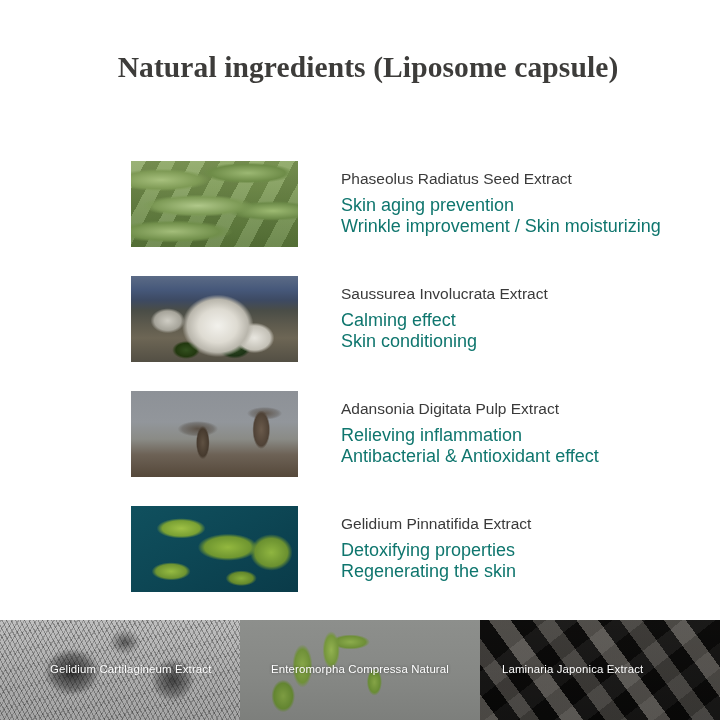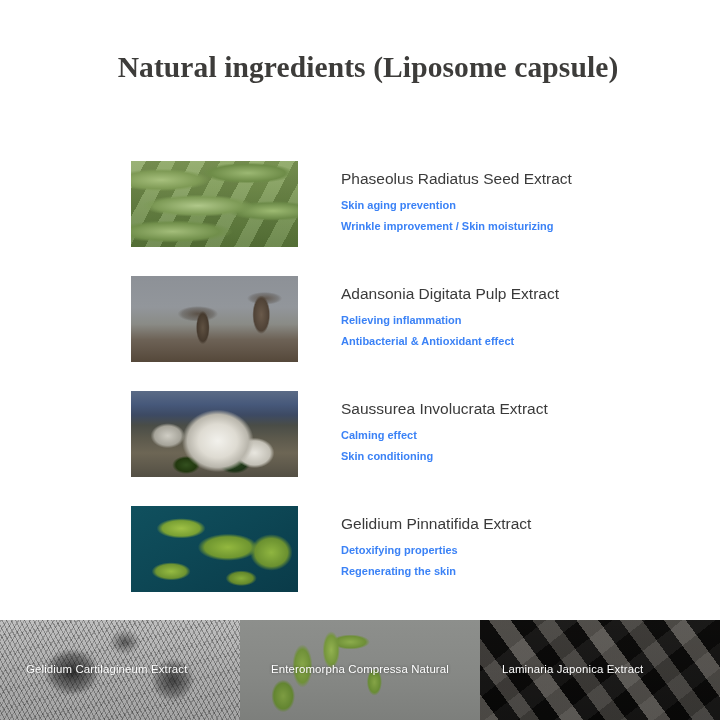--- a/index.html
+++ b/index.html
@@ -65,25 +65,24 @@
     width: 330px;
   }
   .ing-name {
     font-size: 15.5px;
     line-height: 19px;
     color: #3a3a3a;
     margin-bottom: 7px;
     white-space: nowrap;
   }
   .ing-benefit {
-    font-size: 11px;
+    font-size: 18px;
     line-height: 21px;
-    color: #3b82f6;
-    white-space: nowrap;
-    font-weight: bold;
+    color: #0f766e;
+    white-space: nowrap;
   }
 
   
   
   .ph-beans {
     background:
       radial-gradient(ellipse 70px 16px at 18% 22%, #a7c07d 0%, #7e9a55 55%, rgba(0,0,0,0) 70%),
       radial-gradient(ellipse 62px 14px at 70% 14%, #9cb873 0%, #6e8c48 60%, rgba(0,0,0,0) 75%),
       radial-gradient(ellipse 75px 15px at 40% 52%, #b0c88a 0%, #7d9a56 58%, rgba(0,0,0,0) 74%),
       radial-gradient(ellipse 60px 13px at 85% 58%, #9dba72 0%, #6d8b49 60%, rgba(0,0,0,0) 76%),
@@ -153,21 +152,21 @@
     right: 0;
     top: 42px;
     text-align: center;
     font-size: 11.4px;
     line-height: 15px;
     color: #ffffff;
     letter-spacing: 0.15px;
     text-shadow: 0 0 3px rgba(0,0,0,0.45);
     white-space: nowrap;
   }
-  .panel-1 .panel-caption { text-align: left; padding-left: 26px; }
+  .panel-1 .panel-caption { text-align: left; padding-left: 50px; }
   .panel-3 .panel-caption { text-align: left; padding-left: 22px; }
 
   
   .ph-gelidium {
     background:
       radial-gradient(ellipse 40px 34px at 30% 52%, rgba(20,20,20,0.82) 0%, rgba(40,40,40,0.45) 48%, rgba(0,0,0,0) 70%),
       radial-gradient(ellipse 30px 30px at 72% 60%, rgba(25,25,25,0.72) 0%, rgba(45,45,45,0.38) 50%, rgba(0,0,0,0) 72%),
       radial-gradient(ellipse 22px 18px at 52% 22%, rgba(30,30,30,0.6) 0%, rgba(0,0,0,0) 72%),
       repeating-linear-gradient(62deg, rgba(0,0,0,0.28) 0 1px, rgba(255,255,255,0.05) 1px 4px),
       repeating-linear-gradient(-58deg, rgba(0,0,0,0.22) 0 1px, rgba(255,255,255,0.04) 1px 5px),
@@ -216,42 +215,42 @@
     </div>
     <div class="row-text">
       <div class="ing-name">Phaseolus Radiatus Seed Extract</div>
       <div class="ing-benefit">Skin aging prevention</div>
       <div class="ing-benefit">Wrinkle improvement / Skin moisturizing</div>
     </div>
   </div>
 
   <div class="row">
     <div class="thumb">
+      <div class="ph ph-lotus"></div>
+    </div>
+    <div class="row-text">
+      <div class="ing-name">Saussurea Involucrata Extract</div>
+      <div class="ing-benefit">Calming effect</div>
+      <div class="ing-benefit">Skin conditioning</div>
+    </div>
+  </div>
+
+  <div class="row">
+    <div class="thumb">
       <div class="ph ph-baobab"></div>
     </div>
     <div class="row-text">
       <div class="ing-name">Adansonia Digitata Pulp Extract</div>
       <div class="ing-benefit">Relieving inflammation</div>
       <div class="ing-benefit">Antibacterial &amp; Antioxidant effect</div>
     </div>
   </div>
 
   <div class="row">
     <div class="thumb">
-      <div class="ph ph-lotus"></div>
-    </div>
-    <div class="row-text">
-      <div class="ing-name">Saussurea Involucrata Extract</div>
-      <div class="ing-benefit">Calming effect</div>
-      <div class="ing-benefit">Skin conditioning</div>
-    </div>
-  </div>
-
-  <div class="row">
-    <div class="thumb">
       <div class="ph ph-seaweed"></div>
     </div>
     <div class="row-text">
       <div class="ing-name">Gelidium Pinnatifida Extract</div>
       <div class="ing-benefit">Detoxifying properties</div>
       <div class="ing-benefit">Regenerating the skin</div>
     </div>
   </div>
 
 </div>

